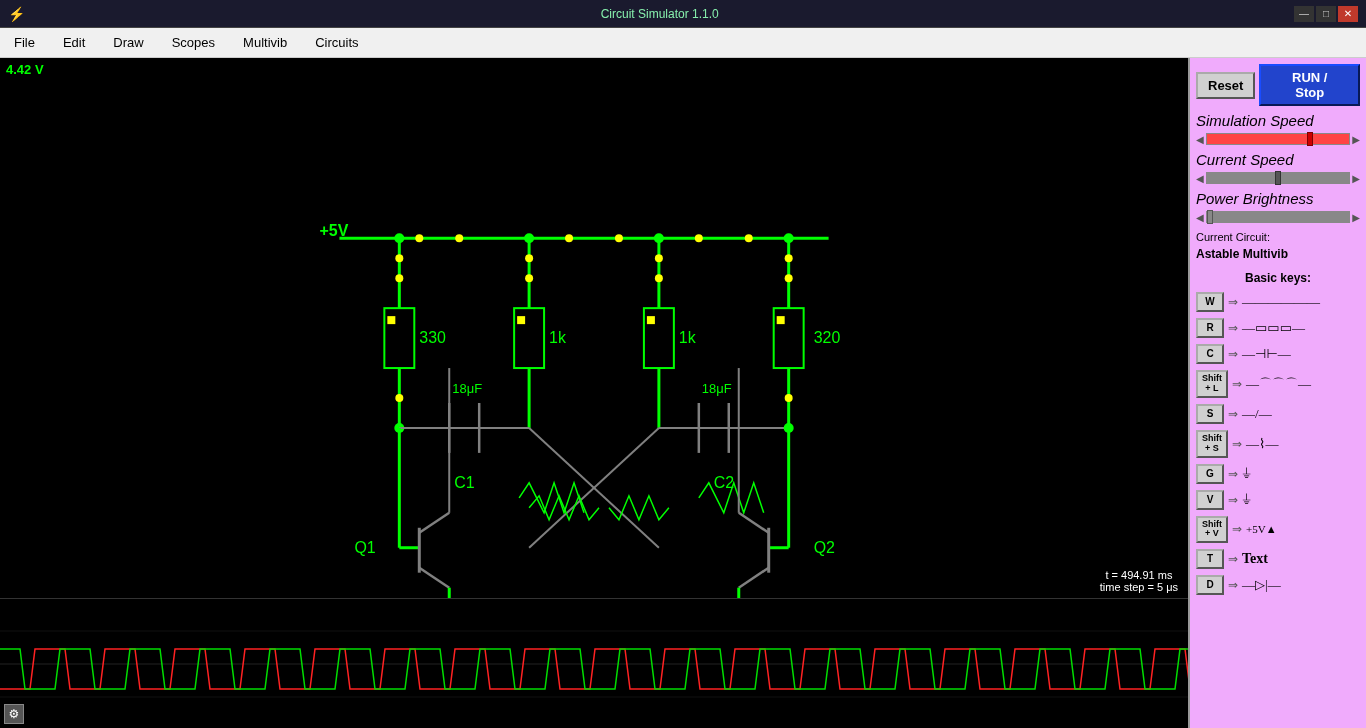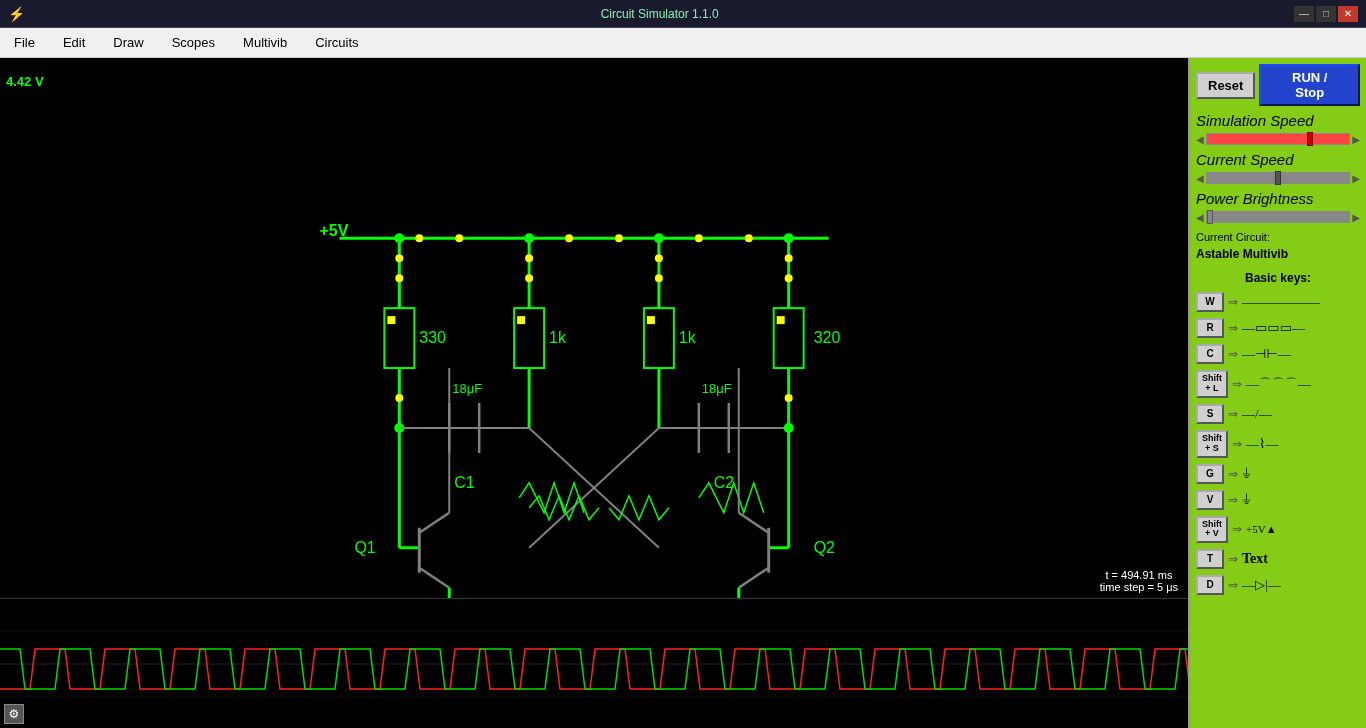--- a/index.html
+++ b/index.html
@@ -36,21 +36,21 @@
     }
 
     
     #scope {
       position: absolute; bottom: 0; left: 0; right: 0; height: 130px;
       background: #000; border-top: 1px solid #333;
     }
 
     
     #right-panel {
-      width: 178px; background: #84cc16; border-left: 2px solid #999;
+      width: 178px; background: #f0abfc; border-left: 2px solid #999;
       display: flex; flex-direction: column; padding: 6px; gap: 4px;
       height: 100%;
     }
 
     .rp-row { display: flex; gap: 4px; align-items: center; }
 
     .btn-reset {
       background: #d0d0d0; border: 2px outset #aaa; font-size: 13px;
       font-weight: bold; cursor: pointer; padding: 4px 10px;
       flex: 1;
@@ -91,21 +91,21 @@
       cursor: pointer; line-height: 1.2;
     }
     .key-arrow { font-size: 12px; color: #555; }
     .key-icon { font-size: 13px; color: #000; flex: 1; text-align: left; font-family: serif; }
 
     
     .circuit-canvas { width: 100%; height: 100%; }
 
     
     .voltage-label {
-      position: absolute; top: 16px; left: 6px; color: #0f0; font-size: 13px; font-weight: bold;
+      position: absolute; top: 4px; left: 6px; color: #0f0; font-size: 13px; font-weight: bold;
     }
 
     
     .sim-time {
       position: absolute; right: 10px; bottom: 135px; color: #fff; font-size: 11px; text-align: center;
     }
 
     
     .gear-btn {
       position: absolute; bottom: 4px; left: 4px; width: 20px; height: 20px;

